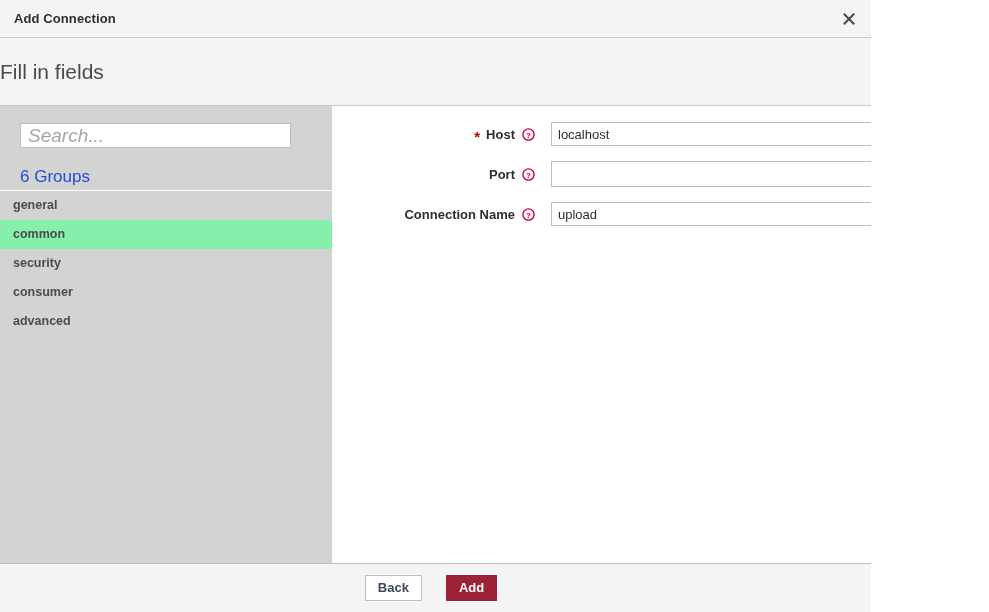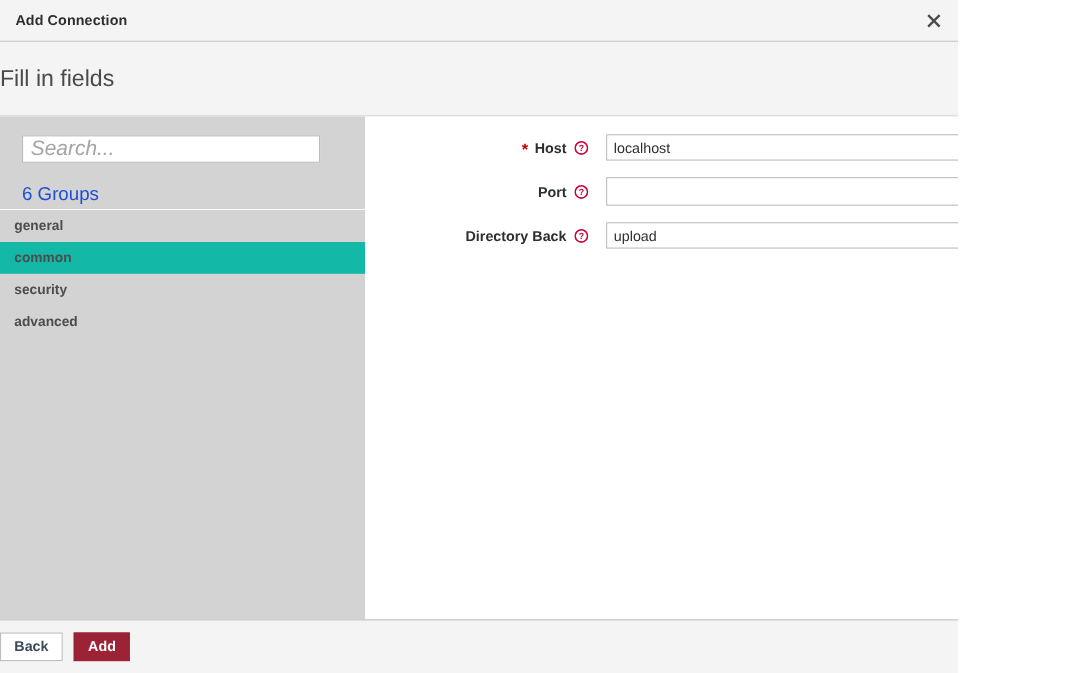--- a/index.html
+++ b/index.html
@@ -133,21 +133,21 @@
     line-height: 29px;
     padding-left: 13px;
     font-size: 12.5px;
     font-weight: bold;
     color: #4c4c4c;
     background: #d3d3d3;
     cursor: pointer;
     box-sizing: border-box;
   }
   .group-item.active {
-    background: #14b8a6;
+    background: #86efac;
   }
   .sidebar-filler {
     flex: 1 1 auto;
     background: #d3d3d3;
   }
 
   
   .formarea {
     flex: 1 1 auto;
     background: #ffffff;
@@ -242,23 +242,23 @@
 
   
   .footer {
     height: 49px;
     flex: 0 0 49px;
     background: #f4f4f4;
     border-top: 1px solid #c0c0c0;
     box-sizing: border-box;
     display: flex;
     align-items: center;
-    justify-content: flex-start;
+    justify-content: center;
     padding-right: 9px;
-    gap: 10px;
+    gap: 24px;
   }
   .btn {
     font-family: "Liberation Sans", sans-serif;
     font-size: 13px;
     font-weight: bold;
     height: 26px;
     min-width: 48px;
     padding: 0 12px;
     cursor: pointer;
     box-sizing: border-box;
@@ -300,20 +300,21 @@
       <div class="sidebar-top">
         <div class="search-wrap">
           <input class="search-input" type="text" placeholder="Search..." style="">
         </div>
         <div class="groups-count">6 Groups</div>
       </div>
       <div class="group-list">
         <div class="group-item">general</div>
         <div class="group-item active">common</div>
         <div class="group-item">security</div>
+        <div class="group-item">consumer</div>
         <div class="group-item">advanced</div>
       </div>
       <div class="sidebar-filler"></div>
     </div>
 
     <div class="formarea">
 
       <div class="field-row">
         <div class="field-label">
           <span class="req-star">*</span>
@@ -350,21 +351,21 @@
               <svg width="9" height="6" viewBox="0 0 9 6" aria-hidden="true">
                 <path d="M1 1.4 L4.5 4.9 L8 1.4" fill="none" stroke="#8a8a8a" stroke-width="1.2" stroke-linecap="round" stroke-linejoin="round"></path>
               </svg>
             </span>
           </div>
         </div>
       </div>
 
       <div class="field-row">
         <div class="field-label">
-          <span>Directory Back</span>
+          <span>Connection Name</span>
           <span class="help-icon">
             <svg width="13" height="13" viewBox="0 0 13 13" aria-hidden="true">
               <circle cx="6.5" cy="6.5" r="5.6" fill="#ffffff" stroke="#cc0033" stroke-width="1.4"></circle>
               <text x="6.5" y="9.5" text-anchor="middle" font-family="Liberation Sans, sans-serif" font-size="8" font-weight="bold" fill="#cc0033">?</text>
             </svg>
           </span>
         </div>
         <div class="field-control">
           <input class="text-input" type="text" value="upload" style="">
         </div>

